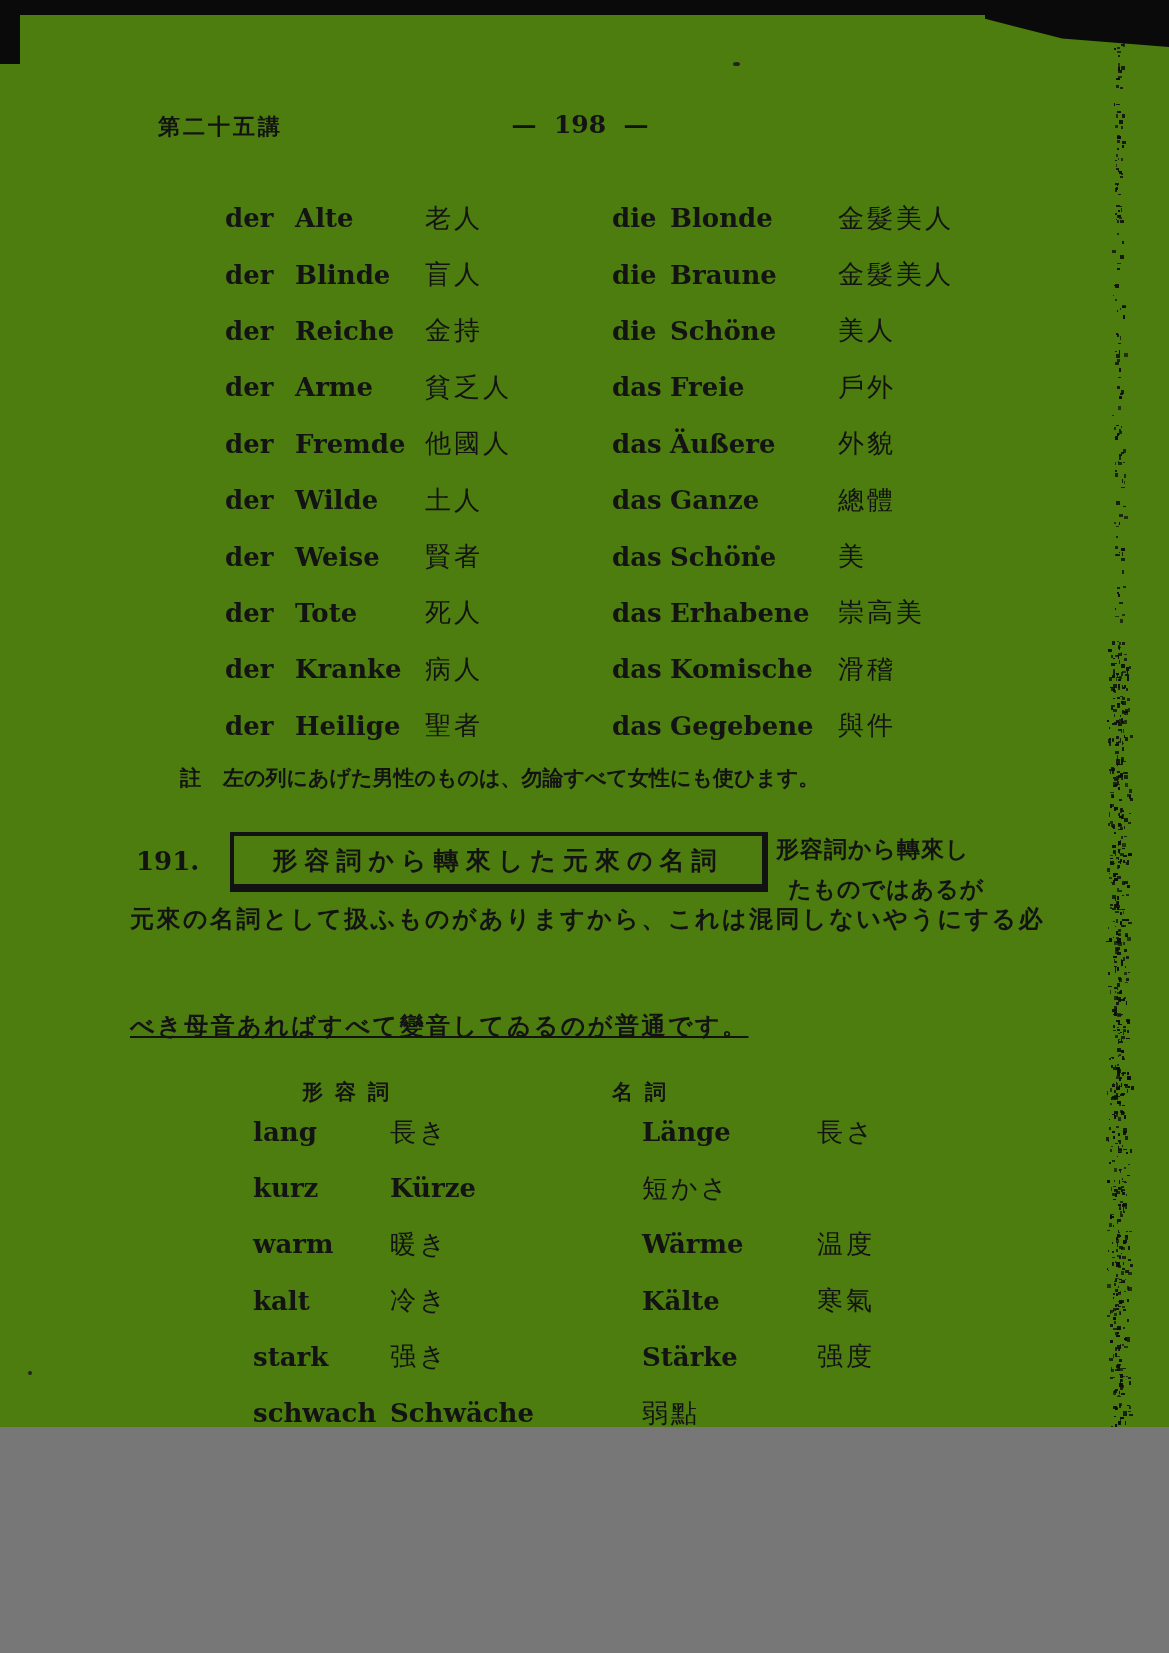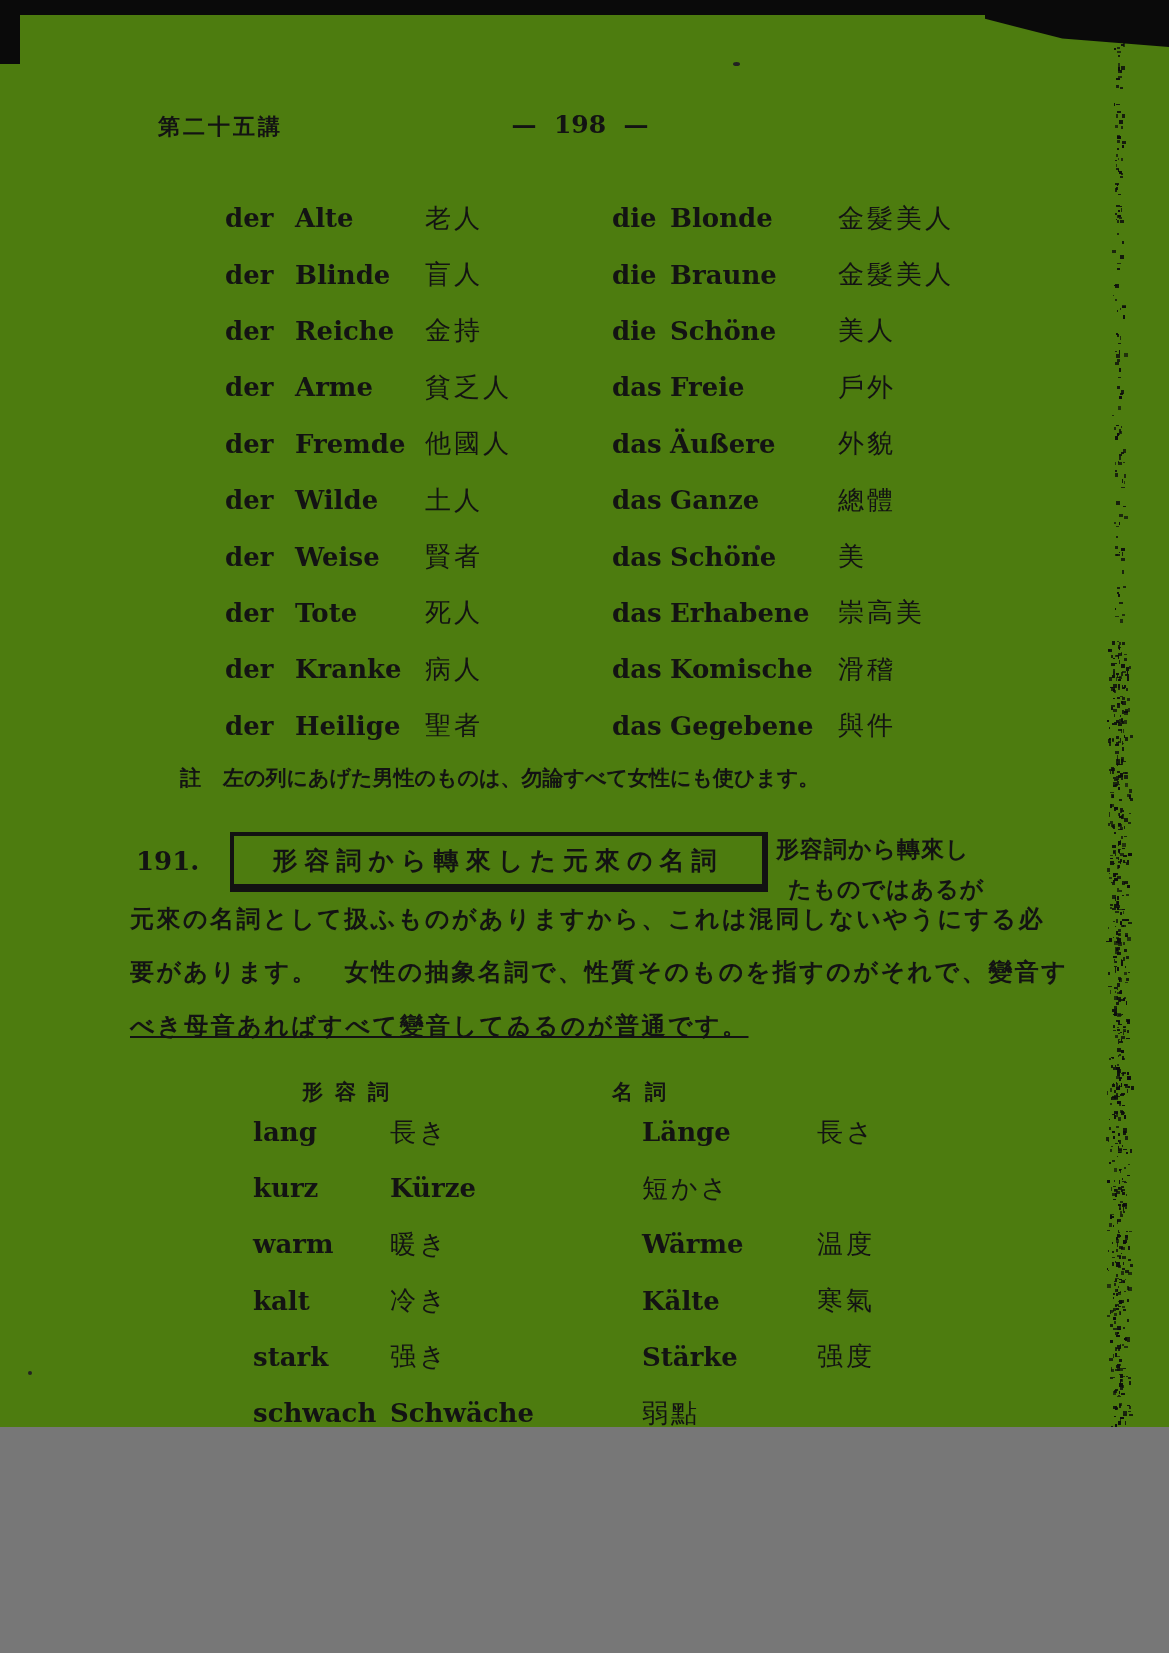--- a/index.html
+++ b/index.html
@@ -1172,21 +1172,20 @@
   </div>
 
   <div class="sec-num">191.</div>
   <div class="sec-box">
     <span>形容詞から轉來した元來の名詞</span>
   </div>
   <div class="side1 jp">形容詞から轉來し</div>
   <div class="side2 jp">たものではあるが</div>
 
   <div class="para p1">元來の名詞として扱ふものがありますから、これは混同しないやうにする必</div>
-  <div class="para p2">要があります。　女性の抽象名詞で、性質そのものを指すのがそれで、變音す</div>
   <div class="para p3">べき母音あればすべて變音してゐるのが普通です。</div>
 
   <div class="t2-hdr left jp">形容詞</div>
   <div class="t2-hdr right jp">名詞</div>
   <div id="t2">
 
       <div class="t2-row">
         <span class="de">lang</span>
         <span class="jp">長き</span>
         <span class="de">Länge</span>

